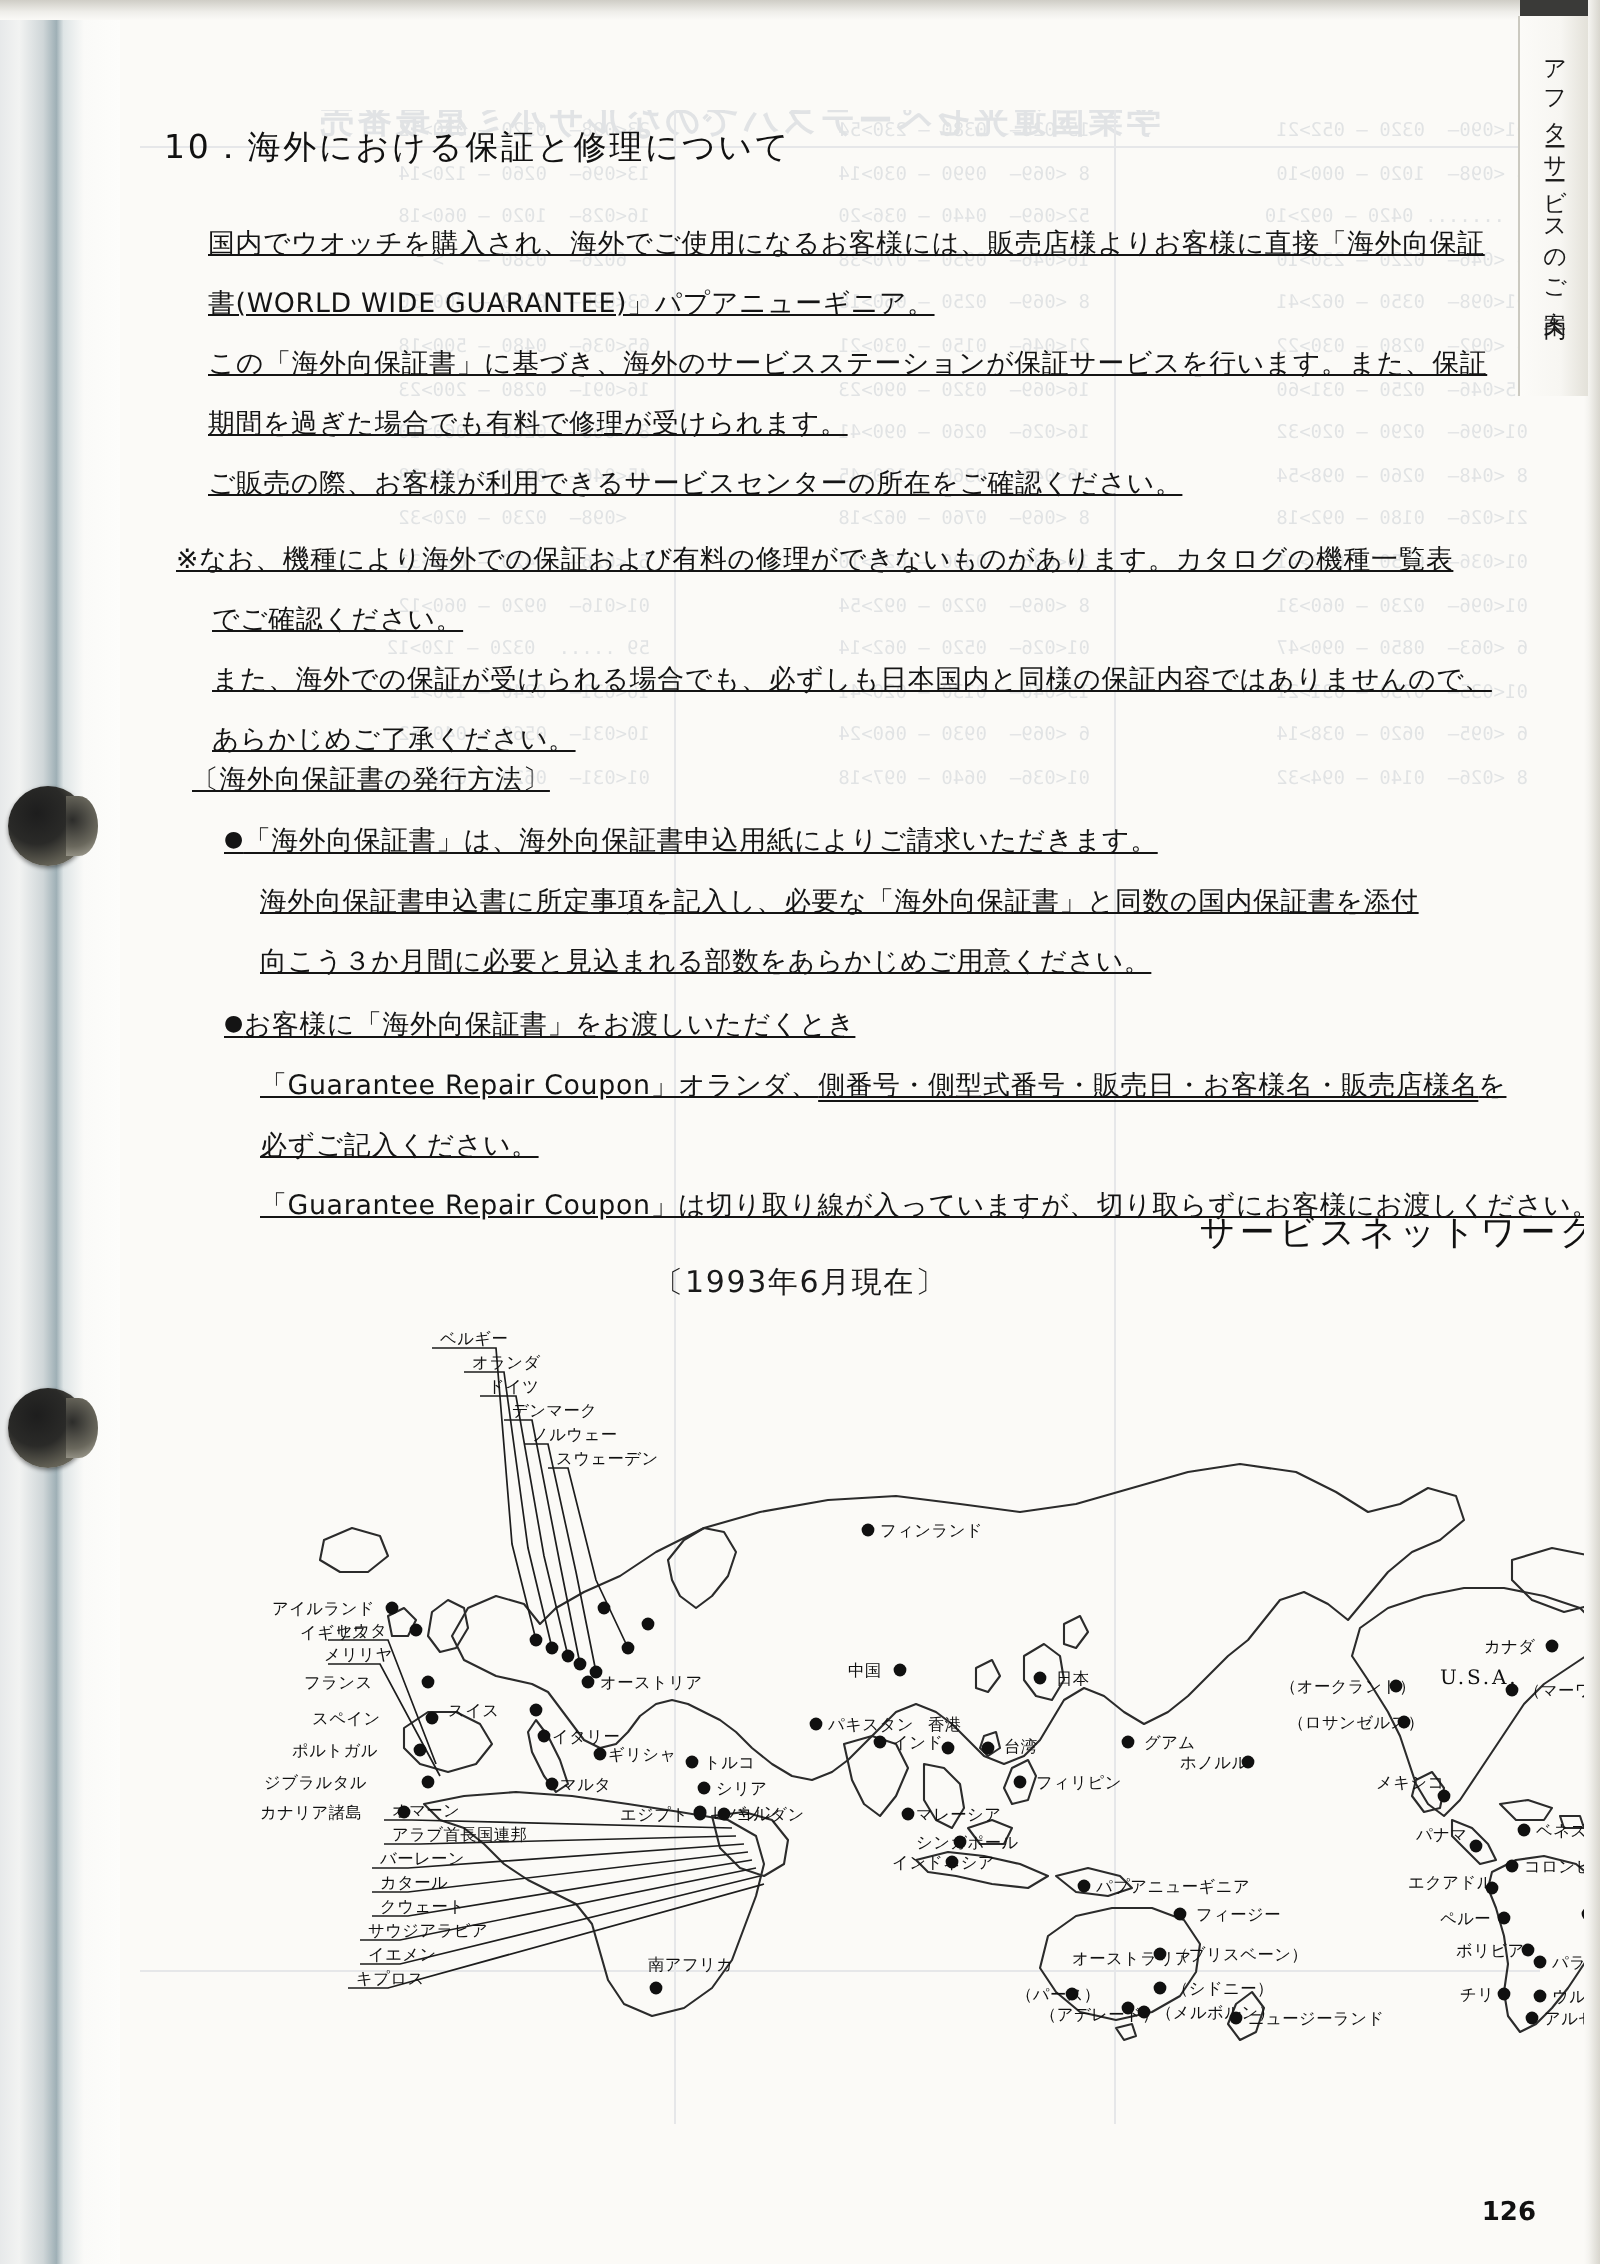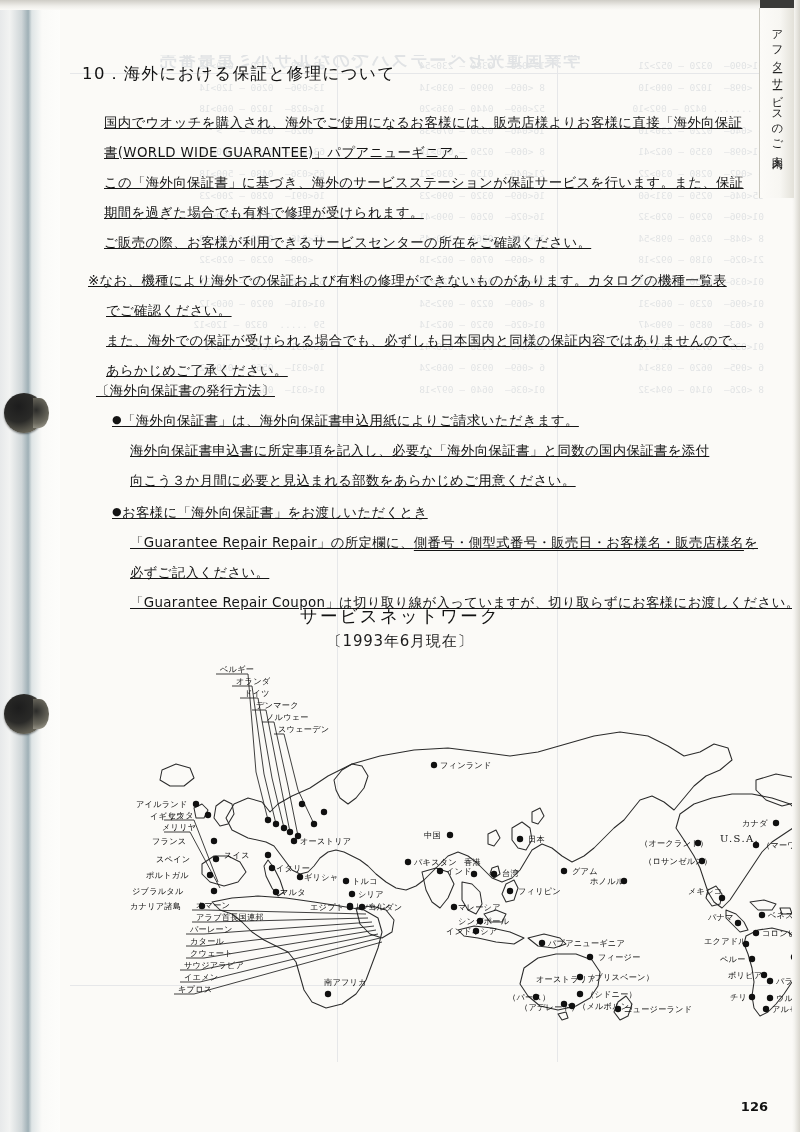--- a/index.html
+++ b/index.html
@@ -130,21 +130,21 @@
   .body-line { white-space: nowrap; text-decoration: underline; }
   .indent-1 { padding-left: 18px; }
   .hang { text-indent: -16px; padding-left: 16px; }
 
   .bullet-mark { font-size: 11px; vertical-align: 1.5px; }
   .u-line { text-decoration: underline; text-underline-offset: 3px; }
 
   
   .map-title {
     position: absolute; left: 0; right: 0; top: 604px;
-    text-align: center;
+    text-align: right;
     font-size: 17.5px;
     letter-spacing: 2.2px;
     color: #111;
   }
   .map-subtitle {
     position: absolute; left: 0; right: 0; top: 632px;
     text-align: center;
     font-size: 15px;
     letter-spacing: .8px;
     color: #1a1a1a;
@@ -269,21 +269,21 @@
     </div>
     <div class="body-line indent-1">海外向保証書申込書に所定事項を記入し、必要な「海外向保証書」と同数の国内保証書を添付</div>
     <div class="body-line indent-1">向こう３か月間に必要と見込まれる部数をあらかじめご用意ください。</div>
   </div>
 
   <div class="body-block" style="top:497px; left:112px; width:660px">
     <div class="body-line">
       <span class="bullet-mark">●</span><span>お客様に「海外向保証書」をお渡しいただくとき</span>
     </div>
     <div class="body-line indent-1">
-      <span class="latin-inline">「Guarantee Repair Repair」の所定欄に、</span><span class="u-line">側番号・側型式番号・販売日・お客様名・販売店様名</span><span>を</span>
+      <span class="latin-inline">「Guarantee Repair Coupon」オランダ、</span><span class="u-line">側番号・側型式番号・販売日・お客様名・販売店様名</span><span>を</span>
     </div>
     <div class="body-line indent-1">必ずご記入ください。</div>
     <div class="body-line indent-1">「Guarantee Repair Coupon」は切り取り線が入っていますが、切り取らずにお客様にお渡しください。</div>
   </div>
 
   <div class="map-title">サービスネットワーク</div>
   <div class="map-subtitle">〔1993年6月現在〕</div>
 
   <div class="map-wrap">
     <svg viewBox="0 0 680 370" xmlns="http://www.w3.org/2000/svg">

